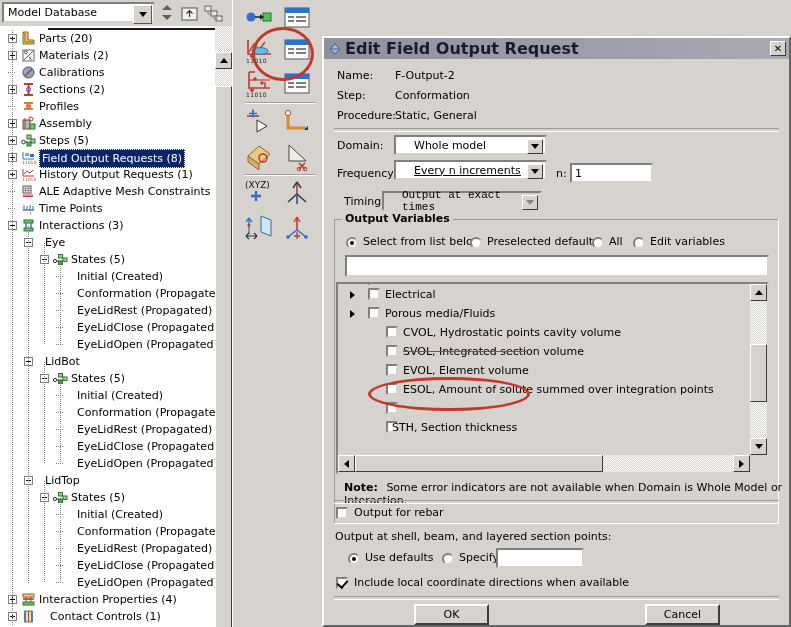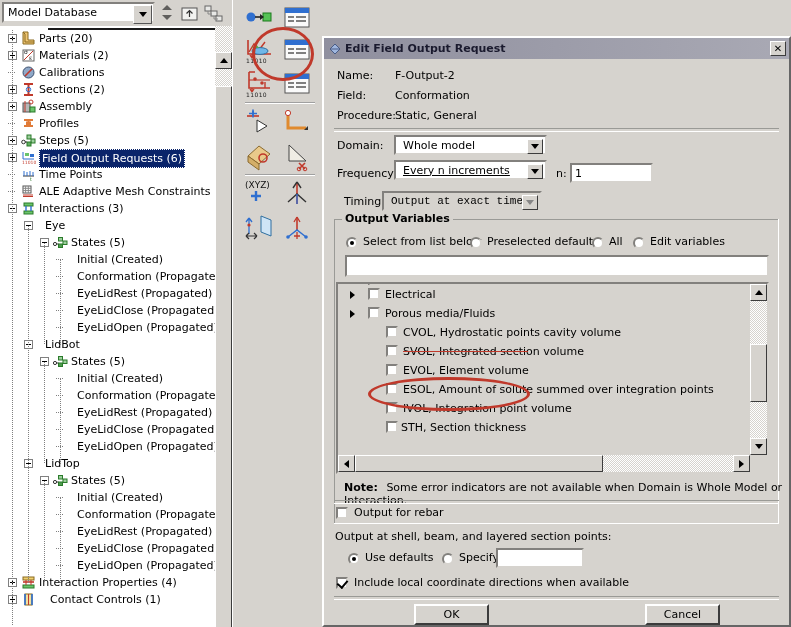--- a/index.html
+++ b/index.html
@@ -66,32 +66,32 @@
   #mid-inner{position:absolute;left:8px;top:0;width:80px;height:627px;background:#d6d3ce;}
   .mt-cell{position:absolute;width:32px;height:32px;}
   .mt-sep{position:absolute;left:4px;width:70px;height:1px;background:#a0a0a0;border-bottom:1px solid #fff;}
 
   
   #dialog{position:absolute;left:322px;top:36px;width:469px;height:591px;
      background:#d6d3ce;border:2px solid #d6d3ce;box-sizing:border-box;
      border-top-color:#fff;border-left-color:#fff;border-right-color:#666;border-bottom-color:#666;}
   #titlebar{position:absolute;left:0;top:0;width:465px;height:21px;
      background:linear-gradient(to right,#8f8f9e,#a9a9b4);display:flex;align-items:center;}
-  #titlebar .ttext{font-weight:bold;font-size:11px;color:#1a1a2e;margin-left:3px;text-align:center;}
+  #titlebar .ttext{font-weight:bold;font-size:16px;color:#1a1a2e;margin-left:3px;text-align:center;}
   #title-close{position:absolute;right:3px;top:3px;width:16px;height:15px;background:#d6d3ce;
      border:1px solid #fff;border-right-color:#3c3c3c;border-bottom-color:#3c3c3c;box-sizing:border-box;
      font-size:10px;line-height:13px;text-align:center;font-family:"DejaVu Sans",sans-serif;}
 
   .frow{position:absolute;font-size:11px;}
   .flabel{position:absolute;font-size:11px;}
   .hr{position:absolute;height:2px;border-top:1px solid #9a9a96;border-bottom:1px solid #ffffff;}
 
   .select{position:absolute;background:#fff;border:2px inset #d6d3ce;box-sizing:border-box;
      display:flex;align-items:center;font-size:11px;}
-  .select .txt{padding-left:7px;}
+  .select .txt{padding-left:18px;}
   .select .btn{position:absolute;right:2px;top:2px;width:16px;height:15px;background:#d6d3ce;
      border:1px solid #fff;border-right-color:#3c3c3c;border-bottom-color:#3c3c3c;box-sizing:border-box;
      display:flex;align-items:center;justify-content:center;}
   .select.disabled .txt{color:#000;font-family:Liberation Mono, monospace;}
   .select.disabled .btn .tri-down{border-top-color:#868686;}
 
   .textbox{position:absolute;background:#fff;border:2px inset #d6d3ce;box-sizing:border-box;
      display:flex;align-items:center;font-size:11px;}
   .textbox .txt{padding-left:3px;}
 
@@ -201,75 +201,84 @@
         </div>
         <div class="tnode">
           <div class="exp plus" style="left:8px;"></div>
           <div class="ico" style="left:21px;"><svg width="15" height="15" viewBox="0 0 15 15">
               <path d="M3 2 L12 2 M3 13 L12 13 M7.5 2 L7.5 13" stroke="#c0392b" stroke-width="2"></path>
               <circle cx="7.5" cy="7.5" r="2.2" fill="none" stroke="#2f6fd0"></circle>
             </svg></div>
           <div class="lbl" style="left:39px;">Sections (2)</div>
         </div>
         <div class="tnode">
+          <div class="dotleaf" style="left:8px;"></div>
+          <div class="ico" style="left:21px;"><svg width="15" height="15" viewBox="0 0 15 15">
+              <path d="M3 4 L12 4 M3 10 L12 10 M7.5 3 L7.5 11" stroke="#e07b39" stroke-width="2"></path>
+              <rect x="5" y="5.5" width="5" height="3.5" fill="#e07b39"></rect>
+            </svg></div>
+          <div class="lbl" style="left:39px;">Profiles</div>
+        </div>
+        <div class="tnode">
           <div class="exp plus" style="left:8px;"></div>
           <div class="ico" style="left:21px;"><svg width="15" height="15" viewBox="0 0 15 15">
               <rect x="2" y="4" width="7" height="9" fill="#b7b7b7" stroke="#555"></rect>
               <circle cx="10" cy="3" r="2" fill="none" stroke="#c0392b"></circle>
               <rect x="9" y="8" width="5" height="5" fill="#6bc46b" stroke="#2a7a2a"></rect>
               <path d="M4 2 L4 13" stroke="#c0392b"></path>
             </svg></div>
           <div class="lbl" style="left:39px;">Assembly</div>
-        </div>
-        <div class="tnode">
-          <div class="dotleaf" style="left:8px;"></div>
-          <div class="ico" style="left:21px;"><svg width="15" height="15" viewBox="0 0 15 15">
-              <path d="M3 4 L12 4 M3 10 L12 10 M7.5 3 L7.5 11" stroke="#e07b39" stroke-width="2"></path>
-              <rect x="5" y="5.5" width="5" height="3.5" fill="#e07b39"></rect>
-            </svg></div>
-          <div class="lbl" style="left:39px;">Profiles</div>
         </div>
         <div class="tnode">
           <div class="exp plus" style="left:8px;"></div>
           <div class="ico" style="left:21px;"><svg width="15" height="15" viewBox="0 0 15 15">
               <circle cx="2.5" cy="9" r="1.8" fill="none" stroke="#333"></circle>
               <rect x="6" y="2" width="4" height="4" fill="#9ccf9c" stroke="#2a7a2a"></rect>
               <rect x="10" y="6" width="4" height="4" fill="#9ccf9c" stroke="#2a7a2a"></rect>
               <rect x="6" y="9" width="4" height="4" fill="#5fae5f" stroke="#2a7a2a"></rect>
               <path d="M4 9 L6 9" stroke="#333"></path>
             </svg></div>
           <div class="lbl" style="left:39px;">Steps (5)</div>
         </div>
         <div class="tnode">
           <div class="exp plus" style="left:8px;"></div>
           <div class="ico" style="left:21px;"><svg width="15" height="15" viewBox="0 0 15 15">
               <path d="M2 2 L2 9 L13 9" stroke="#2f6fd0" fill="none"></path>
               <rect x="4" y="3" width="4" height="3" fill="#6bc46b"></rect>
               <rect x="9" y="4" width="4" height="3" fill="#2f6fd0"></rect>
               <text x="1" y="14" font-size="4.5" fill="#c0392b">11010</text>
             </svg></div>
-          <div class="lbl sel" style="left:39px;">Field Output Requests (6)</div>
+          <div class="lbl sel" style="left:39px;">Field Output Requests (8)</div>
+        </div>
+        <div class="tnode">
+          <div class="exp plus" style="left:8px;"></div>
+          <div class="ico" style="left:21px;"><svg width="15" height="15" viewBox="0 0 15 15">
+              <path d="M2 2 L2 9 L13 9" stroke="#c0392b" fill="none"></path>
+              <path d="M3 7 L6 4 L9 6 L12 3" stroke="#c0392b" fill="none"></path>
+              <text x="1" y="14" font-size="4.5" fill="#c0392b">11010</text>
+            </svg></div>
+          <div class="lbl" style="left:39px;">History Output Requests (1)</div>
+        </div>
+        <div class="tnode">
+          <div class="dotleaf" style="left:8px;"></div>
+          <div class="ico" style="left:21px;"><svg width="15" height="15" viewBox="0 0 15 15">
+              <rect x="2" y="2" width="8" height="7" fill="#fff" stroke="#555"></rect>
+              <path d="M2 4.3 L10 4.3 M2 6.6 L10 6.6 M4.6 2 L4.6 9 M7.3 2 L7.3 9" stroke="#888"></path>
+              <path d="M2 11 L12 11 M2 12.5 L12 12.5" stroke="#c0392b"></path>
+            </svg></div>
+          <div class="lbl" style="left:39px;">ALE Adaptive Mesh Constraints</div>
         </div>
         <div class="tnode">
           <div class="dotleaf" style="left:8px;"></div>
           <div class="ico" style="left:21px;"><svg width="15" height="15" viewBox="0 0 15 15">
               <path d="M2 9 L13 9" stroke="#333"></path>
               <path d="M3 4 L3 9 M6 5 L6 9 M9 4 L9 9 M12 5 L12 9" stroke="#2f6fd0"></path>
               <text x="9" y="14" font-size="5" fill="#2a7a2a">t</text>
             </svg></div>
           <div class="lbl" style="left:39px;">Time Points</div>
-        </div>
-        <div class="tnode">
-          <div class="dotleaf" style="left:8px;"></div>
-          <div class="ico" style="left:21px;"><svg width="15" height="15" viewBox="0 0 15 15">
-              <rect x="2" y="2" width="8" height="7" fill="#fff" stroke="#555"></rect>
-              <path d="M2 4.3 L10 4.3 M2 6.6 L10 6.6 M4.6 2 L4.6 9 M7.3 2 L7.3 9" stroke="#888"></path>
-              <path d="M2 11 L12 11 M2 12.5 L12 12.5" stroke="#c0392b"></path>
-            </svg></div>
-          <div class="lbl" style="left:39px;">ALE Adaptive Mesh Constraints</div>
         </div>
         <div class="tnode">
           <div class="exp " style="left:8px;"></div>
           <div class="ico" style="left:21px;"><svg width="15" height="15" viewBox="0 0 15 15">
               <rect x="3" y="2" width="9" height="3" fill="#6bc46b" stroke="#2a7a2a"></rect>
               <rect x="3" y="10" width="9" height="3" fill="#6bc46b" stroke="#2a7a2a"></rect>
               <path d="M5 5 L5 10 M10 5 L10 10" stroke="#2f6fd0" stroke-width="1.4"></path>
             </svg></div>
           <div class="lbl" style="left:39px;">Interactions (3)</div>
         </div>
@@ -567,21 +576,21 @@
           <path d="M2 7 L12 7" stroke="#4a5d86"></path>
         </svg>
       </span>
       <span class="ttext">Edit Field Output Request</span>
       <div id="title-close">✕</div>
     </div>
 
     <div class="flabel" style="left:13px;top:31px;">Name:</div>
     <div class="flabel" style="left:71px;top:31px;">F-Output-2</div>
 
-    <div class="flabel" style="left:13px;top:51px;">Field:</div>
+    <div class="flabel" style="left:13px;top:51px;">Step:</div>
     <div class="flabel" style="left:71px;top:51px;">Conformation</div>
 
     <div class="flabel" style="left:13px;top:71px;">Procedure:</div>
     <div class="flabel" style="left:71px;top:71px;">Static, General</div>
 
     <div class="hr" style="left:10px;top:90px;width:445px;"></div>
 
     <div class="flabel" style="left:13px;top:101px;">Domain:</div>
     <div class="select" style="left:70px;top:97px;width:153px;height:20px;">
       <span class="txt">Whole model</span>
@@ -657,25 +666,24 @@
           <div class="vrow">
             <div class="vcb" style="left:48px;"></div>
             <div class="vlabel" style="left:65px;">EVOL, Element volume</div>
           </div>
           <div class="vrow">
             <div class="vcb" style="left:48px;"></div>
             <div class="vlabel" style="left:65px;">ESOL, Amount of solute summed over integration points</div>
           </div>
           <div class="vrow">
             <div class="vcb" style="left:48px;"></div>
-            <div class="vlabel" style="left:65px;">IVOL, Integration point volume</div>
           </div>
           <div class="vrow">
             <div class="vcb" style="left:48px;"></div>
-            <div class="vlabel" style="left:63px;">STH, Section thickness</div>
+            <div class="vlabel" style="left:54px;">STH, Section thickness</div>
           </div>
         </div>
 
       <div class="sbv">
         <div class="sbbtn" style="left:0;top:0;">
             <div class="tri-up"></div>
           </div>
         <div class="sbbtn" style="left:0;bottom:0;">
             <div class="tri-down"></div>
           </div>

